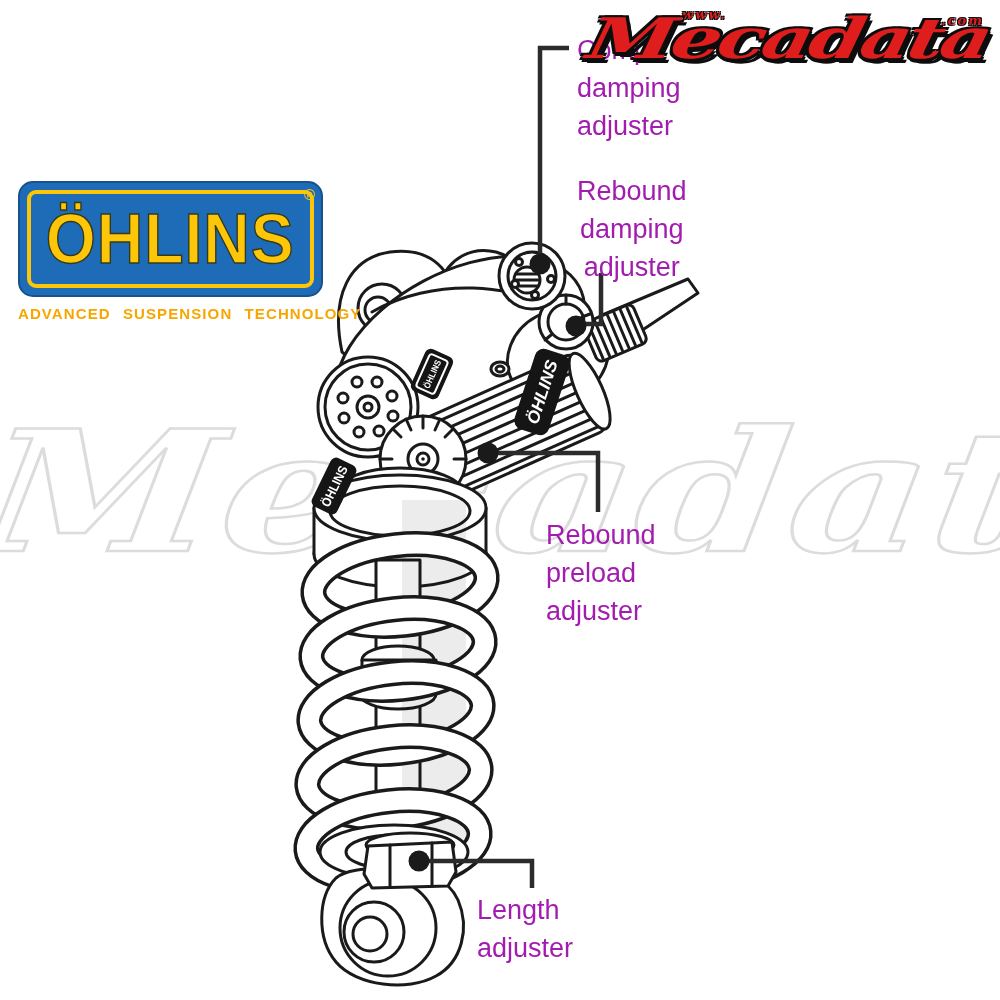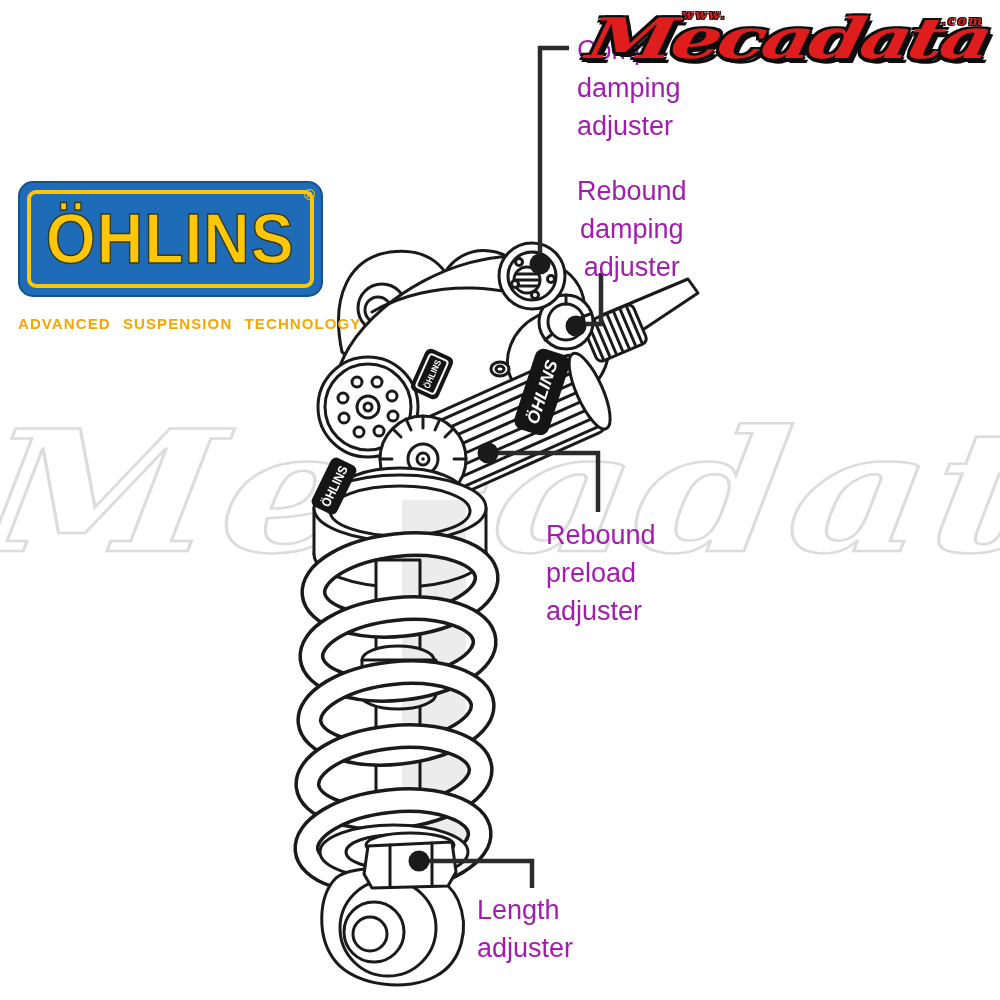--- a/index.html
+++ b/index.html
@@ -22,21 +22,21 @@
 
   
   .ohlins{position:absolute;left:18px;top:181px;width:305px;z-index:3;}
   .ohlins-box{position:relative;width:305px;height:116px;background:#1e6cb8;
     border-radius:15px;border:2px solid #15528e;box-sizing:border-box;
     display:flex;align-items:center;justify-content:center;}
   .ohlins-frame{position:absolute;inset:7px;border:4px solid #fdc608;border-radius:9px;}
   .ohlins-word{position:relative;color:#fdc608;font-weight:900;font-size:70px;
     letter-spacing:1px;transform:scaleX(0.92);-webkit-text-stroke:1.5px #333a1d;line-height:1;}
   .ohlins-reg{position:absolute;top:3px;right:6px;color:#fdc608;font-size:15px;font-weight:bold;}
-  .ohlins-tagline{margin-top:18px;color:#f7a600;font-weight:bold;font-size:15px;
+  .ohlins-tagline{margin-top:8px;color:#f7a600;font-weight:bold;font-size:15px;
     letter-spacing:1.1px;word-spacing:7px;white-space:nowrap;}
 
   
   .mecadata{position:absolute;left:592px;top:2px;width:408px;height:78px;z-index:5;}
   .meca-name{position:absolute;left:2px;top:8px;
     font-family:"DejaVu Serif",serif;font-style:italic;font-weight:900;
     font-size:56px;line-height:1;letter-spacing:-3px;color:#e01d1d;
     transform:scaleX(1.42) skewX(-8deg);transform-origin:left top;white-space:nowrap;
     text-shadow:2px 2px 0 #0d0d0d,-2px 2px 0 #0d0d0d,2px -2px 0 #0d0d0d,
                 -2px -2px 0 #0d0d0d,4px 5px 0 #0d0d0d,0 4px 0 #0d0d0d;}

